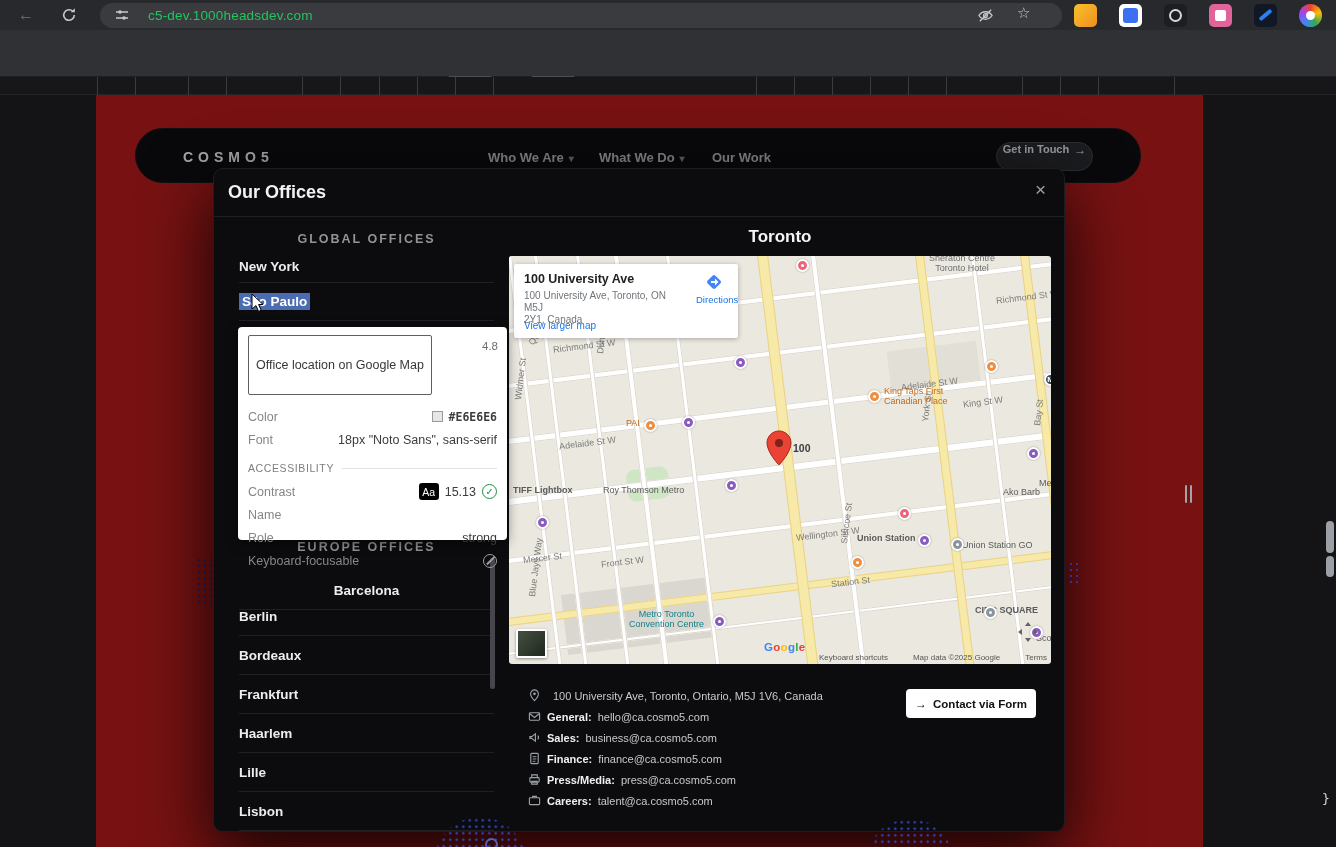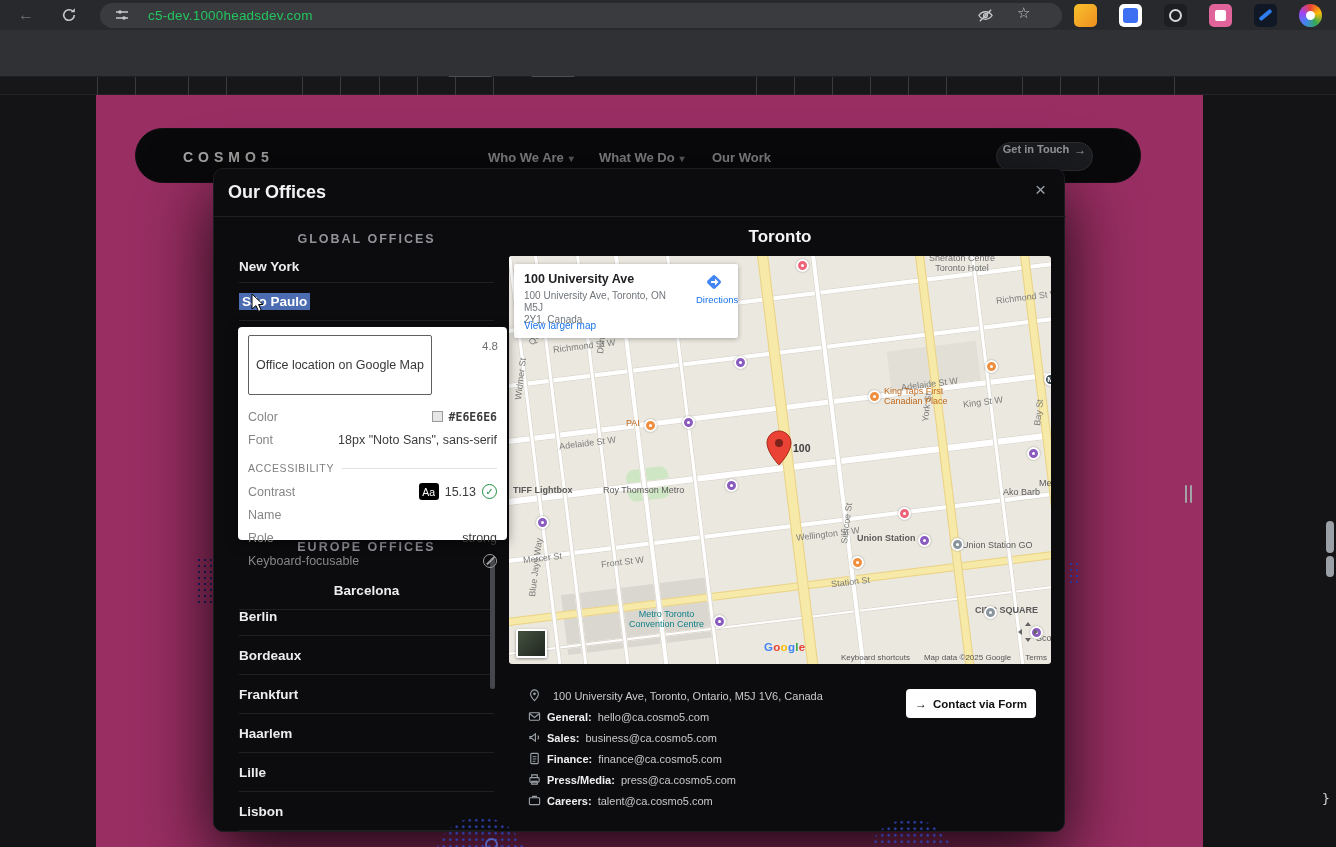--- a/index.html
+++ b/index.html
@@ -29,21 +29,21 @@
   .caret::after { content:"▾"; font-size:10px; margin-left:5px; color:#9aa0a6; }
   .dim-box { position:absolute; top:46px; width:46px; height:22px; border:1px solid #4d4e52; border-radius:3px; color:#c9cacc; font-size:12.5px; text-align:center; line-height:20px; background:transparent; }
   .dt-dim { color:#737579; }
   .kebab::after { content:"⋮"; font-size:15px; color:#9aa0a6; }
 
   
   .ruler { left:0; top:77px; width:1336px; height:18px; background:#17171a; border-bottom:1px solid #242428; }
   .tick { position:absolute; top:0; width:1px; height:18px; background:#3b3c40; }
 
   
-  .site { left:96px; top:95px; width:1107px; height:752px; background:#ec4899; overflow:hidden; }
+  .site { left:96px; top:95px; width:1107px; height:752px; background:#b91c1c; overflow:hidden; }
 
   .site-header { left:39px; top:33px; width:1006px; height:55px; background:#0f0f12; border:1px solid #1a1a1e; border-radius:28px; z-index:5; }
   .logo { left:47px; top:20px; color:#fff; font-size:14px; font-weight:700; letter-spacing:5px; }
   .nav-item { position:absolute; top:21px; font-size:13px; font-weight:600; color:#c9c9cd; }
   .nav-item .caret::after { color:#8e8e94; }
   .cta { left:860px; top:13px; width:97px; height:29px; background:#2a2b30; border:1px solid #46474d; border-radius:15px; color:#ececf0; font-size:11px; font-weight:600; display:flex; align-items:flex-start; justify-content:center; gap:5px; }
   .cta i::after { content:"→"; font-style:normal; font-size:12px; }
   .backdrop { left:0; top:0; width:1107px; height:752px; background:rgba(0,0,0,.35); z-index:6; }
 
   
@@ -76,21 +76,21 @@
   .pin-lab { left:284px; top:186px; font-size:10.5px; font-weight:700; color:#3d3d3d; z-index:6; }
   .info-card { left:5px; top:8px; width:224px; height:74px; background:#fff; box-shadow:0 1px 5px rgba(0,0,0,.3); border-radius:2px; z-index:7; }
   .ic-title { left:10px; top:8px; font-size:12.5px; font-weight:600; color:#202124; }
   .ic-addr { left:10px; top:26px; width:160px; font-size:10px; color:#70757a; line-height:12px; }
   .ic-link { left:10px; top:56px; font-size:10px; color:#1a73e8; }
   .dir { left:182px; top:8px; width:36px; text-align:center; font-size:9.5px; color:#1a73e8; z-index:8; }
   .thumb { left:7px; top:373px; width:31px; height:29px; border:2px solid #fff; border-radius:2px; background:linear-gradient(135deg,#44523f,#20261f); box-shadow:0 1px 3px rgba(0,0,0,.4); z-index:7; }
   .expand { left:508px; top:365px; z-index:7; }
   .glogo { left:255px; top:385px; font-size:11.5px; font-weight:700; letter-spacing:.3px; z-index:7; }
   .g1{color:#4285F4}.g2{color:#EA4335}.g3{color:#FBBC05}.g4{color:#4285F4}.g5{color:#34A853}.g6{color:#EA4335}
-  .map-attr { right:4px; bottom:2px; font-size:8px; color:#555; z-index:7; display:flex; gap:14px; }
+  .map-attr { right:4px; bottom:2px; font-size:8px; color:#555; z-index:7; display:flex; gap:25px; }
 
   
   .contact-row { position:absolute; left:314px; display:flex; align-items:center; gap:6px; font-size:11px; color:#c9c9cb; }
   .contact-row b { color:#f0f0f1; }
   .cic { width:13px; height:13px; flex:0 0 13px; }
   .contact-btn { left:692px; top:520px; width:130px; height:29px; background:#fff; border-radius:4px; color:#111; font-size:11.5px; font-weight:700; display:flex; align-items:center; justify-content:center; gap:6px; }
   .contact-btn i::after { content:"→"; font-style:normal; font-size:12px; }
 
   
   .dots { border-radius:50%; background-image:radial-gradient(circle,#2e40ae 1.1px,transparent 1.4px); background-size:6.5px 6.5px; z-index:12; }

